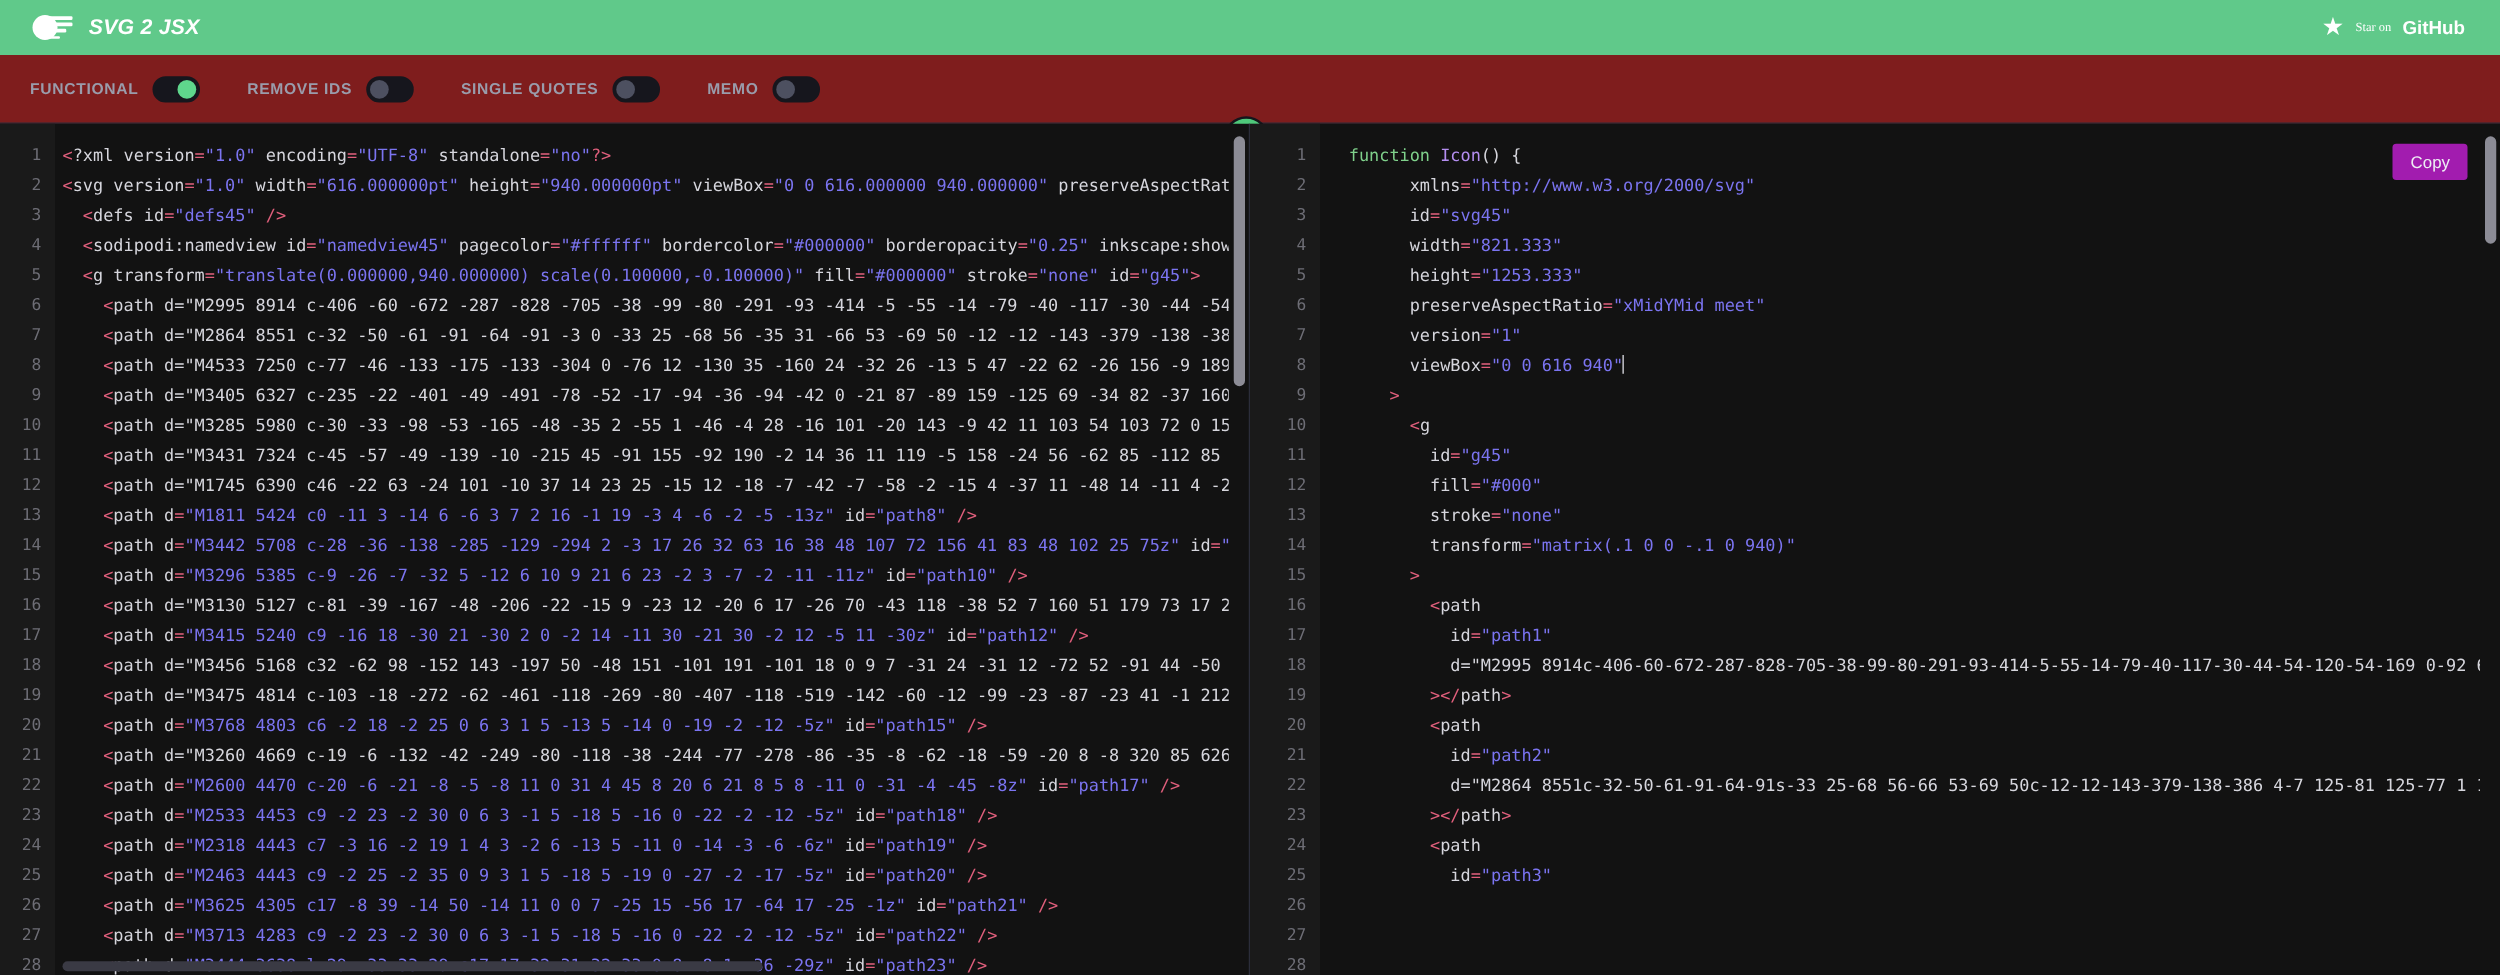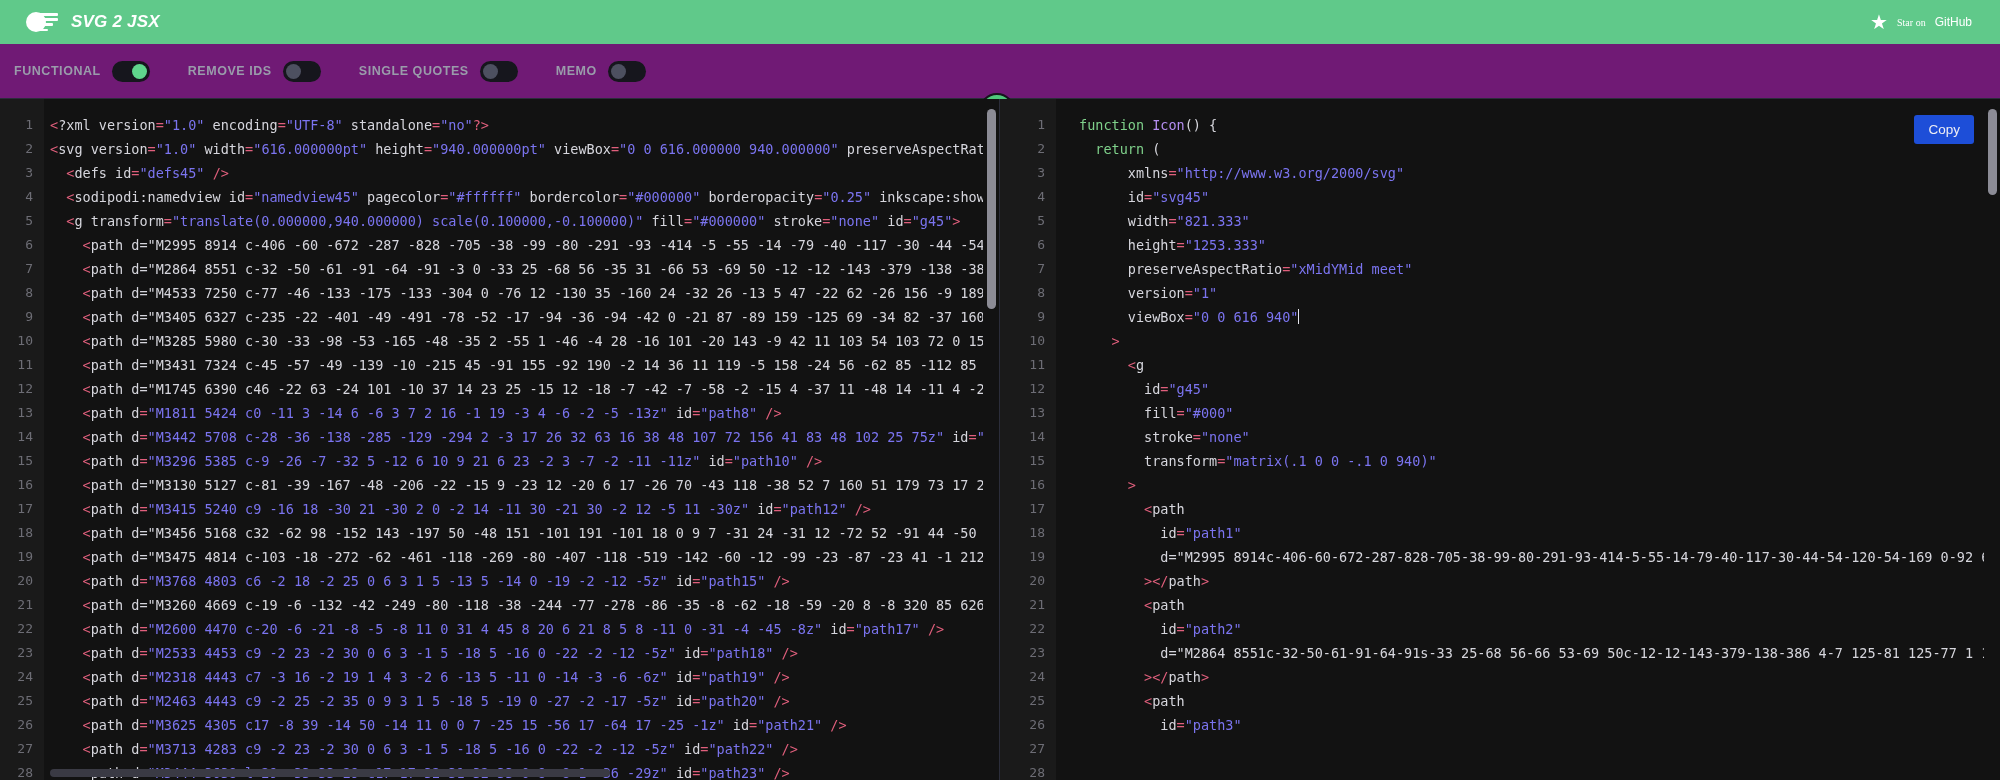--- a/index.html
+++ b/index.html
@@ -36,28 +36,28 @@
   .brand-title{
     color:#ffffff; font-size:17px; font-weight:bold; letter-spacing:.2px;
   }
   .ghstar{
     position:absolute; right:28px; top:50%; transform:translateY(-50%);
     display:flex; align-items:center; gap:9px;
     color:#ffffff; text-decoration:none;
   }
   .ghstar .star{ font-size:20px; line-height:1; color:#ffffff; }
   .ghstar .t1{ font-size:10px; font-weight:normal;font-family:Liberation Serif, serif; }
-  .ghstar .t2{ font-size:12px; font-weight:normal; }
+  .ghstar .t2{ font-size:15px; font-weight:bold; }
 
   
   .optionsbar{
     height:55px; width:100%;
-    background:#701a75;
+    background:#7f1d1d;
     display:flex; align-items:center;
-    padding:0 14px;
+    padding:0 24px;
     position:relative;
     border-bottom:1px solid #2b2d3a;
   }
   .opts{ display:flex; align-items:center; gap:0px; }
   .opt{ display:flex; align-items:center; gap:11px; margin-right:38px; }
   .opt-label{
     color:#9a9cab; font-size:12.5px; font-weight:bold;
     letter-spacing:.55px; text-transform:uppercase;
     white-space:nowrap;
   }
@@ -143,21 +143,21 @@
   .pane.left .vscroll{ height:200px; }
   .pane.right .vscroll{ height:86px; }
   .hscroll{
     position:absolute; left:50px; bottom:3px; height:8px;
     border-radius:4px; background:#3a3a44;
   }
   .pane.left .hscroll{ width:560px; }
 
   .copybtn{
     position:absolute; right:26px; top:16px;
-    background:#1d4ed8; color:#eeeef4;
+    background:#a21caf; color:#eeeef4;
     font-size:13.5px; padding:7px 14px;
     border-radius:3px; cursor:pointer; z-index:6;
     font-family:"Liberation Sans", sans-serif;
   }
 </style>
 </head>
 <body>
 
 <div class="topbar">
   <div class="brand">
@@ -317,21 +317,20 @@
         <div class="ln">24</div>
         <div class="ln">25</div>
         <div class="ln">26</div>
         <div class="ln">27</div>
         <div class="ln">28</div>
       </div>
     <div class="code" id="code-right">
         <div class="line"></div>
         <div class="line"></div>
         <div class="line"><span class="kw">function</span> <span class="fn">Icon</span>() {</div>
-        <div class="line">  <span class="kw">return</span> (</div>
         <div class="line">      xmlns<span class="eq">=</span><span class="st">"http://www.w3.org/2000/svg"</span></div>
         <div class="line">      id<span class="eq">=</span><span class="st">"svg45"</span></div>
         <div class="line">      width<span class="eq">=</span><span class="st">"821.333"</span></div>
         <div class="line">      height<span class="eq">=</span><span class="st">"1253.333"</span></div>
         <div class="line">      preserveAspectRatio<span class="eq">=</span><span class="st">"xMidYMid meet"</span></div>
         <div class="line">      version<span class="eq">=</span><span class="st">"1"</span></div>
         <div class="line">      viewBox<span class="eq">=</span><span class="st">"0 0 616 940"</span><span class="caret"></span></div>
         <div class="line">    <span class="tg">&gt;</span></div>
         <div class="line">      <span class="tg">&lt;</span>g</div>
         <div class="line">        id<span class="eq">=</span><span class="st">"g45"</span></div>

